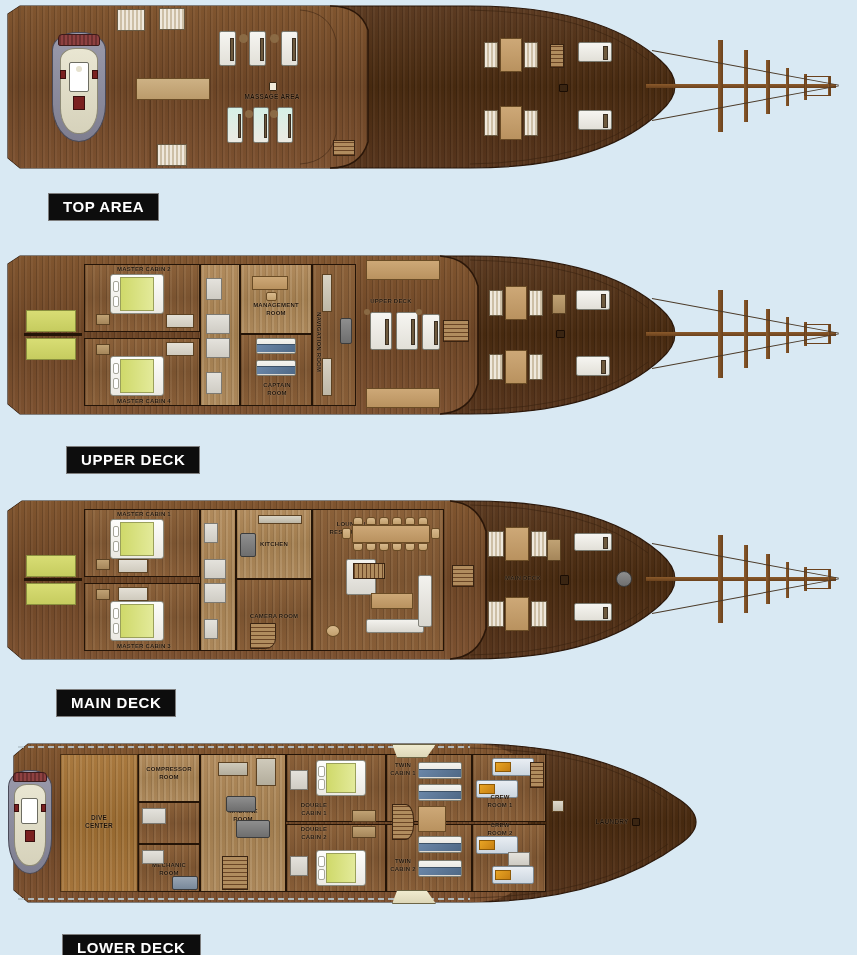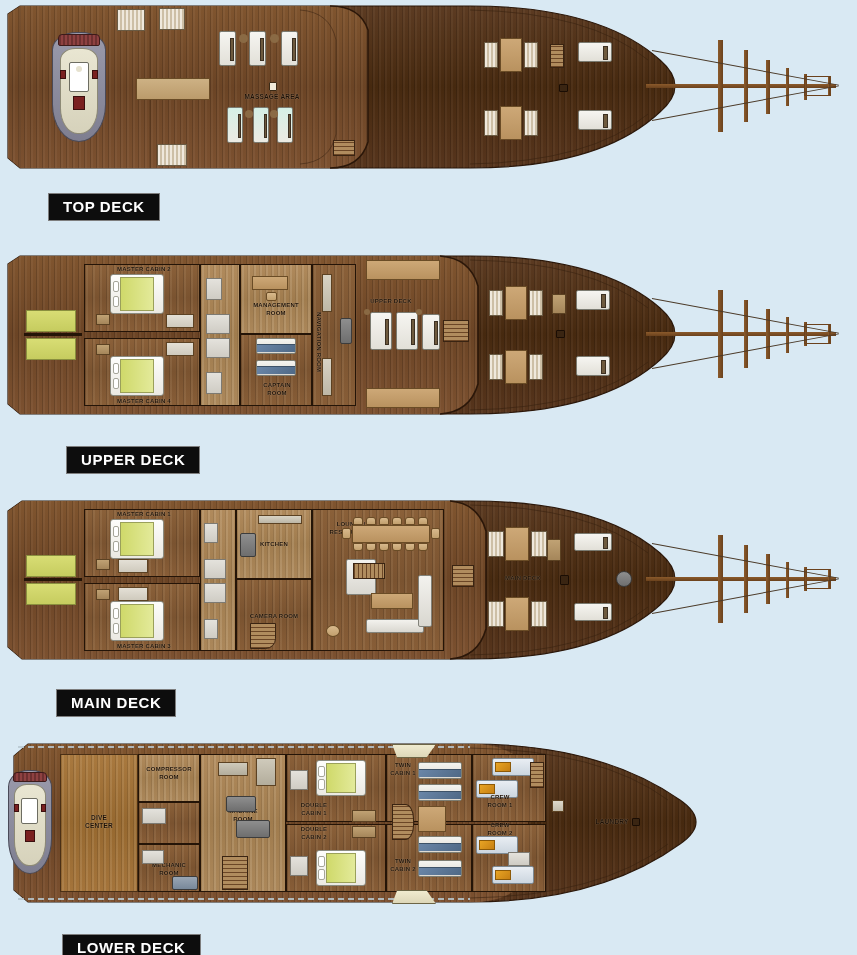--- a/index.html
+++ b/index.html
@@ -277,21 +277,21 @@
     <div class="tbl" style="left:500px;top:106px;width:22px;height:34px;"></div>
     <div class="deckchair" style="left:484px;top:42px;width:14px;height:26px;"></div>
     <div class="deckchair" style="left:524px;top:42px;width:14px;height:26px;"></div>
     <div class="deckchair" style="left:484px;top:110px;width:14px;height:26px;"></div>
     <div class="deckchair" style="left:524px;top:110px;width:14px;height:26px;"></div>
     <div class="stairs-v" style="left:550px;top:44px;width:14px;height:24px;"></div>
     <div class="dot" style="left:559px;top:84px;width:9px;height:8px;border-radius:1px;background:#3a2512;border:1px solid #1a0d04;"></div>
     <div class="lounger" style="left:578px;top:42px;width:34px;height:20px;"></div>
     <div class="lounger" style="left:578px;top:110px;width:34px;height:20px;"></div>
 
-    <div class="deck-badge" style="left:48px;top:193px;">TOP DECK</div>
+    <div class="deck-badge" style="left:48px;top:193px;">TOP AREA</div>
   </div>
 
   <div class="deck-block" style="top:252px;height:215px;">
     <svg class="hull-wrap" width="857" height="170" viewBox="0 0 857 170">
       <path d="M8,12 L20,4 L470,4 Q600,4 660,56 Q690,82 660,108 Q600,162 470,162 L20,162 L8,152 Z" fill="url(#gdark)" stroke="#2b1709" stroke-width="1.2"></path>
       <path d="M8,12 L20,4 L470,4 Q600,4 660,56 Q690,82 660,108 Q600,162 470,162 L20,162 L8,152 Z" fill="url(#plank)" opacity="0.85"></path>
       <path d="M20,4 L440,4 Q470,6 478,34 L478,132 Q470,160 440,162 L20,162 L8,152 L8,12 Z" fill="url(#gdeck)"></path>
       <path d="M20,4 L440,4 Q470,6 478,34 L478,132 Q470,160 440,162 L20,162 L8,152 L8,12 Z" fill="url(#plank)" opacity="0.9"></path>
       <path d="M440,4 Q470,6 478,34 L478,132 Q470,160 440,162" fill="none" stroke="#2b1709" stroke-width="1.6"></path>
       <path d="M470,8 Q590,10 648,56" fill="none" stroke="#35200f" stroke-width="0.7" opacity="0.8"></path>

